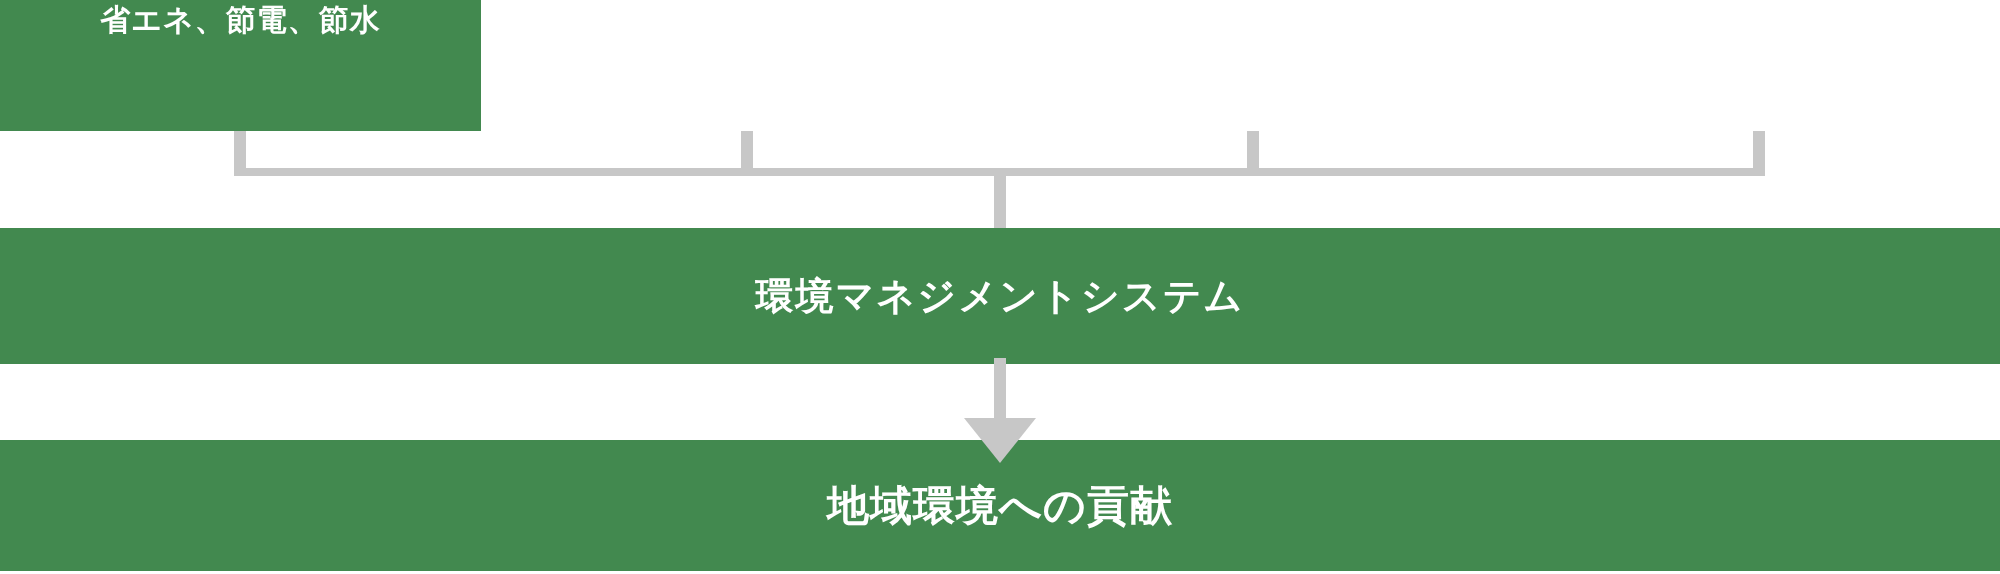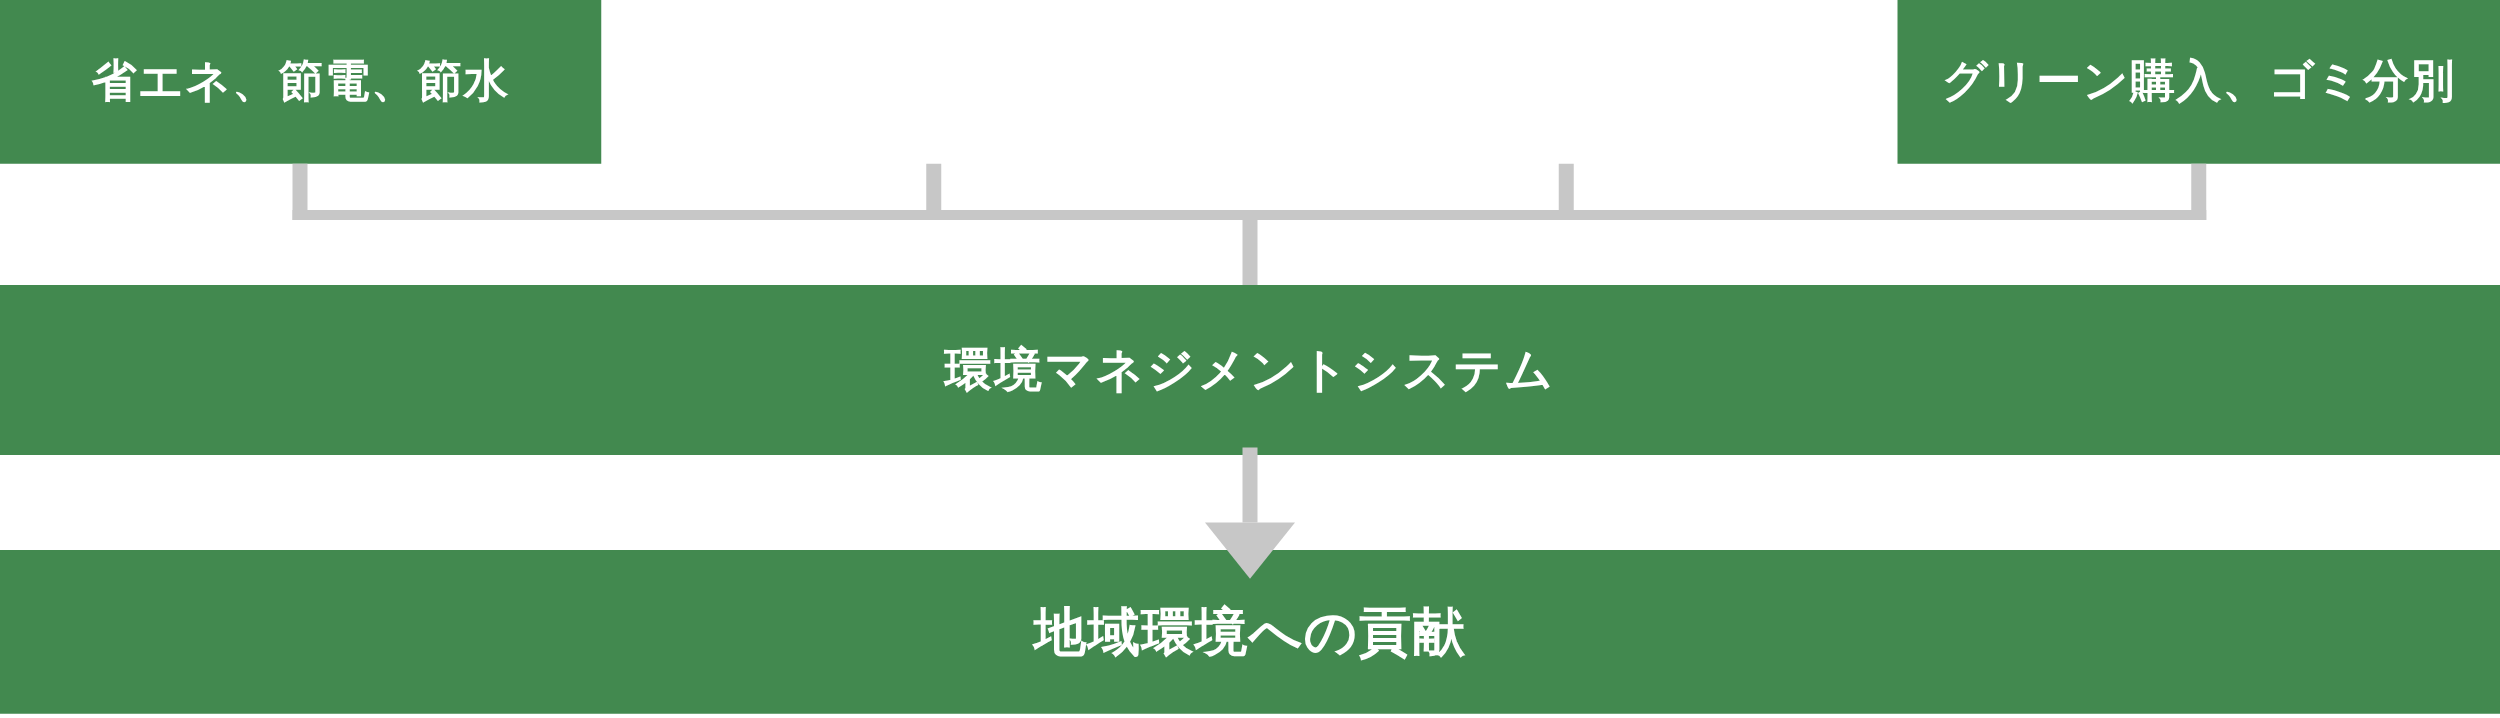--- a/index.html
+++ b/index.html
@@ -17,23 +17,22 @@
   }
 
   
   .pbox {
     position: absolute;
     top: 0;
     height: 131px;
     background: var(--green, #42894F);
     color: #ffffff;
     display: flex;
-    align-items: center;
     justify-content: center;
-    font-size: 36px;
+    font-size: 30px;
     font-weight: bold;
     letter-spacing: 1px;
     white-space: nowrap;
   }
   .pbox-0 { left: 0;      width: 481px; }
   .pbox-1 { left: 505px;  width: 485px; }
   .pbox-2 { left: 1013px; width: 481px; }
   .pbox-3 { left: 1518px; width: 482px; }
 
   
@@ -121,23 +120,20 @@
   }
 </style>
 </head>
 <body>
 
 <div class="canvas">
 
   <div class="pbox pbox-0">
     <span>省エネ、節電、節水</span>
   </div>
-  <div class="pbox pbox-3">
-    <span>グリーン購入、ゴミ分別</span>
-  </div>
 
   <div class="drop drop-0"></div>
   <div class="drop drop-1"></div>
   <div class="drop drop-2"></div>
   <div class="drop drop-3"></div>
   <div class="hline"></div>
   <div class="center-drop"></div>
 
   <div class="bar bar-middle">
     <span>環境マネジメントシステム</span>

